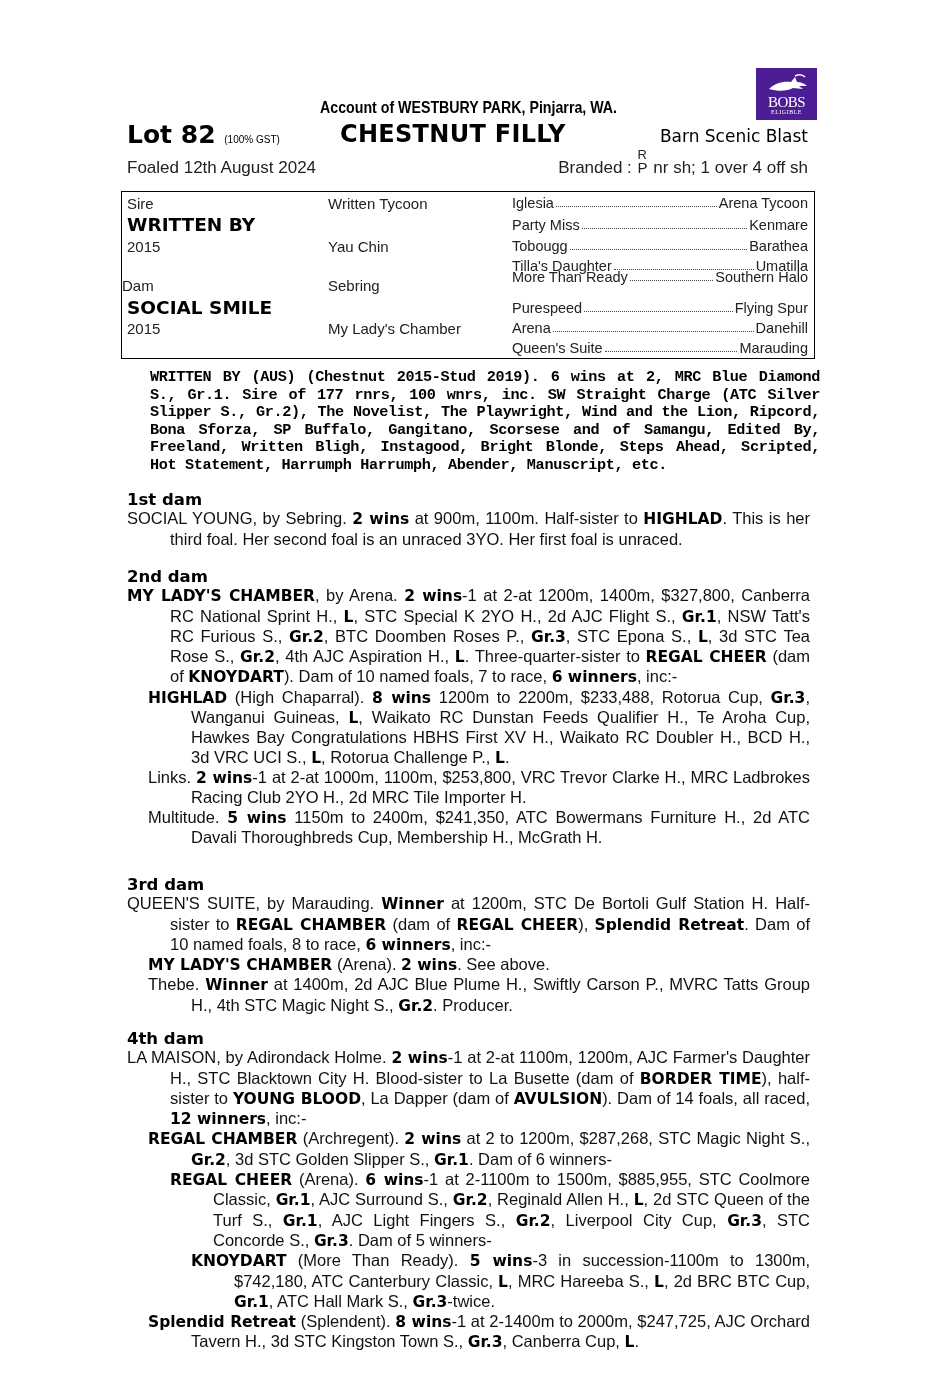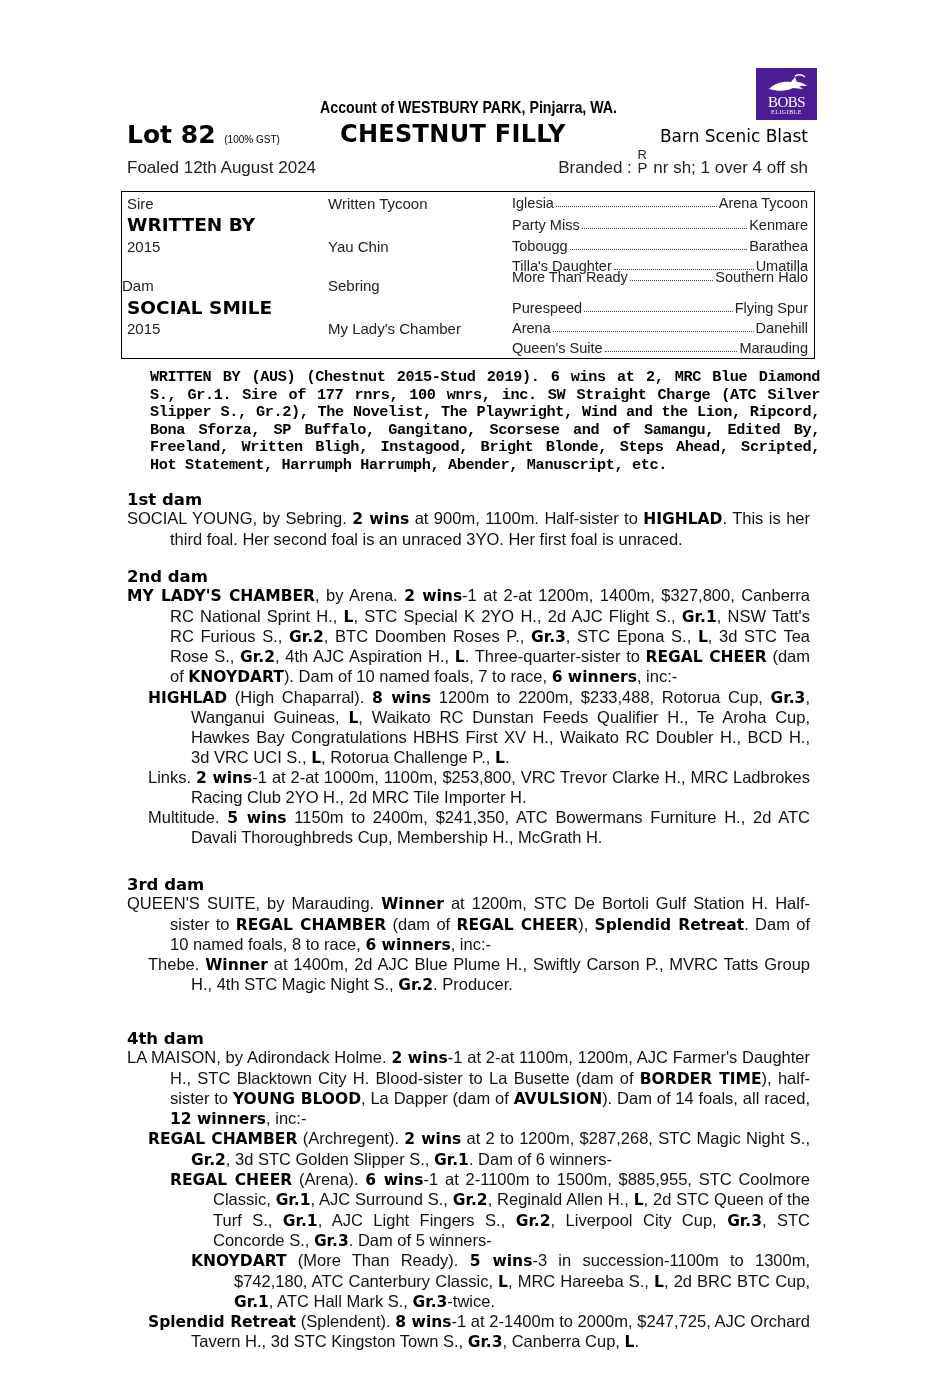--- a/index.html
+++ b/index.html
@@ -137,20 +137,21 @@
       <div class="para i0"><span class="b">MY LADY'S CHAMBER</span><span>, by Arena. </span><span class="b">2 wins</span><span>-1 at 2-at 1200m, 1400m, $327,800, Canberra RC National Sprint H., </span><span class="b">L</span><span>, STC Special K 2YO H., 2d AJC Flight S., </span><span class="b">Gr.1</span><span>, NSW Tatt's RC Furious S., </span><span class="b">Gr.2</span><span>, BTC Doomben Roses P., </span><span class="b">Gr.3</span><span>, STC Epona S., </span><span class="b">L</span><span>, 3d STC Tea Rose S., </span><span class="b">Gr.2</span><span>, 4th AJC Aspiration H., </span><span class="b">L</span><span>. Three-quarter-sister to </span><span class="b">REGAL CHEER</span><span> (dam of </span><span class="b">KNOYDART</span><span>). Dam of 10 named foals, 7 to race, </span><span class="b">6 winners</span><span>, inc:-</span></div>
       <div class="para i1"><span class="b">HIGHLAD</span><span> (High Chaparral). </span><span class="b">8 wins</span><span> 1200m to 2200m, $233,488, Rotorua Cup, </span><span class="b">Gr.3</span><span>, Wanganui Guineas, </span><span class="b">L</span><span>, Waikato RC Dunstan Feeds Qualifier H., Te Aroha Cup, Hawkes Bay Congratulations HBHS First XV H., Waikato RC Doubler H., BCD H., 3d VRC UCI S., </span><span class="b">L</span><span>, Rotorua Challenge P., </span><span class="b">L</span><span>.</span></div>
       <div class="para i1"><span>Links. </span><span class="b">2 wins</span><span>-1 at 2-at 1000m, 1100m, $253,800, VRC Trevor Clarke H., MRC Ladbrokes Racing Club 2YO H., 2d MRC Tile Importer H.</span></div>
       <div class="para i1"><span>Multitude. </span><span class="b">5 wins</span><span> 1150m to 2400m, $241,350, ATC Bowermans Furniture H., 2d ATC Davali Thoroughbreds Cup, Membership H., McGrath H.</span></div>
     </div>
 </div>
 <div class="section" style="top:875px;">
   <div class="sec-title">3rd dam</div>
   <div class="entries">
       <div class="para i0"><span>QUEEN'S SUITE, by Marauding. </span><span class="b">Winner</span><span> at 1200m, STC De Bortoli Gulf Station H. Half-sister to </span><span class="b">REGAL CHAMBER</span><span> (dam of </span><span class="b">REGAL CHEER</span><span>), </span><span class="b">Splendid Retreat</span><span>. Dam of 10 named foals, 8 to race, </span><span class="b">6 winners</span><span>, inc:-</span></div>
+      <div class="para i1"><span class="b">MY LADY'S CHAMBER</span><span> (Arena). </span><span class="b">2 wins</span><span>. See above.</span></div>
       <div class="para i1"><span>Thebe. </span><span class="b">Winner</span><span> at 1400m, 2d AJC Blue Plume H., Swiftly Carson P., MVRC Tatts Group H., 4th STC Magic Night S., </span><span class="b">Gr.2</span><span>. Producer.</span></div>
     </div>
 </div>
 <div class="section" style="top:1029px;">
   <div class="sec-title">4th dam</div>
   <div class="entries">
       <div class="para i0"><span>LA MAISON, by Adirondack Holme. </span><span class="b">2 wins</span><span>-1 at 2-at 1100m, 1200m, AJC Farmer's Daughter H., STC Blacktown City H. Blood-sister to La Busette (dam of </span><span class="b">BORDER TIME</span><span>), half-sister to </span><span class="b">YOUNG BLOOD</span><span>, La Dapper (dam of </span><span class="b">AVULSION</span><span>). Dam of 14 foals, all raced, </span><span class="b">12 winners</span><span>, inc:-</span></div>
       <div class="para i1"><span class="b">REGAL CHAMBER</span><span> (Archregent). </span><span class="b">2 wins</span><span> at 2 to 1200m, $287,268, STC Magic Night S., </span><span class="b">Gr.2</span><span>, 3d STC Golden Slipper S., </span><span class="b">Gr.1</span><span>. Dam of 6 winners-</span></div>
       <div class="para i2"><span class="b">REGAL CHEER</span><span> (Arena). </span><span class="b">6 wins</span><span>-1 at 2-1100m to 1500m, $885,955, STC Coolmore Classic, </span><span class="b">Gr.1</span><span>, AJC Surround S., </span><span class="b">Gr.2</span><span>, Reginald Allen H., </span><span class="b">L</span><span>, 2d STC Queen of the Turf S., </span><span class="b">Gr.1</span><span>, AJC Light Fingers S., </span><span class="b">Gr.2</span><span>, Liverpool City Cup, </span><span class="b">Gr.3</span><span>, STC Concorde S., </span><span class="b">Gr.3</span><span>. Dam of 5 winners-</span></div>
       <div class="para i3"><span class="b">KNOYDART</span><span> (More Than Ready). </span><span class="b">5 wins</span><span>-3 in succession-1100m to 1300m, $742,180, ATC Canterbury Classic, </span><span class="b">L</span><span>, MRC Hareeba S., </span><span class="b">L</span><span>, 2d BRC BTC Cup, </span><span class="b">Gr.1</span><span>, ATC Hall Mark S., </span><span class="b">Gr.3</span><span>-twice.</span></div>

